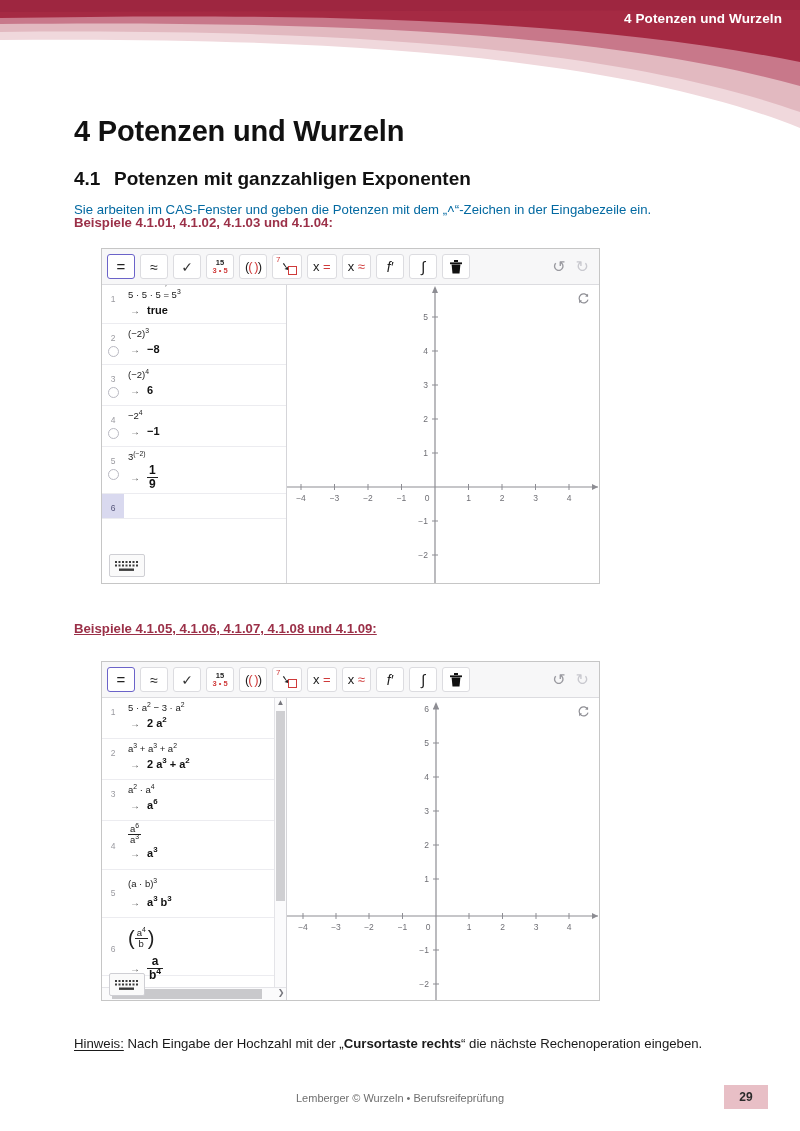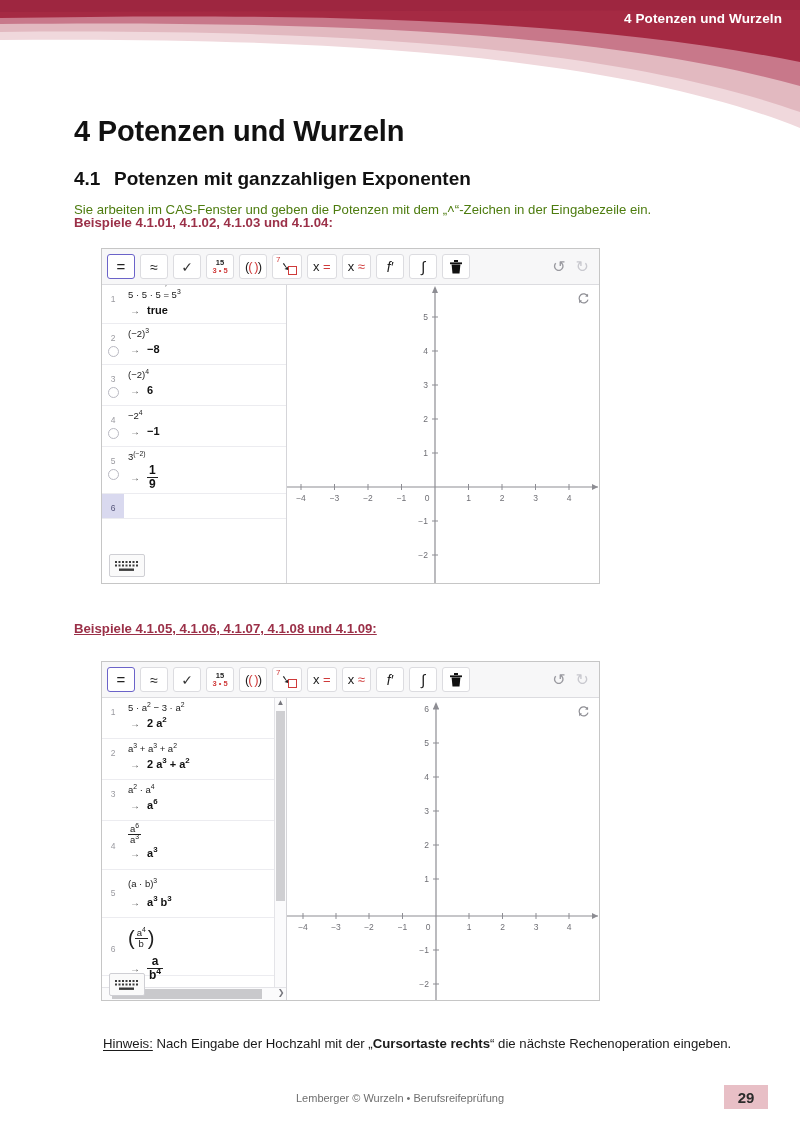--- a/index.html
+++ b/index.html
@@ -26,44 +26,44 @@
     position:absolute; left:74px; top:96px;
     font-size:29px; font-weight:bold; letter-spacing:-.2px; color:#111;
   }
   .h2 {
     position:absolute; left:74px; top:152px;
     font-size:19px; font-weight:bold; color:#111;
   }
   .h2 .num { display:inline-block; width:40px; }
   .bodytext {
     position:absolute; left:74px; top:188px; width:680px;
-    font-size:13.2px; line-height:1.35; color:#4d7c0f;
+    font-size:13.2px; line-height:1.35; color:#0369a1;
   }
   .beispiele {
     position:absolute; left:74px; font-size:13.2px; font-weight:bold;
     color:#9B3048;
   }
   #beispiele-1 { top:215px; }
   #beispiele-2 { top:621px;text-decoration:underline; }
 
   .hinweis {
     position:absolute; left:74px; top:1021px; width:668px;
-    font-size:13.2px; line-height:1.45; text-align:justify;margin-left:29px;
+    font-size:13.2px; line-height:1.45; text-align:justify;
   }
   .hinweis u { text-underline-offset:2px; }
   .hinweis b { font-weight:bold; }
 
   .footer {
     position:absolute; left:0; top:1092px; width:800px;
     text-align:center; font-size:11px; color:#6f6f6f;
   }
   .pagenum {
     position:absolute; right:32px; top:1085px;
     width:44px; height:24px; background:#E8BFC6; color:#2b2b2b;
-    font-size:15px; font-weight:bold; display:flex;
+    font-size:12px; font-weight:bold; display:flex;
     align-items:center; justify-content:center;
   }
 
   
   .applet {
     position:absolute; border:1px solid #c6c6c6; background:#ffffff;
     box-sizing:border-box;
   }
   #applet-1 { left:101px; top:248px; width:499px; height:336px; }
   #applet-2 { left:101px; top:661px; width:499px; height:340px; }

